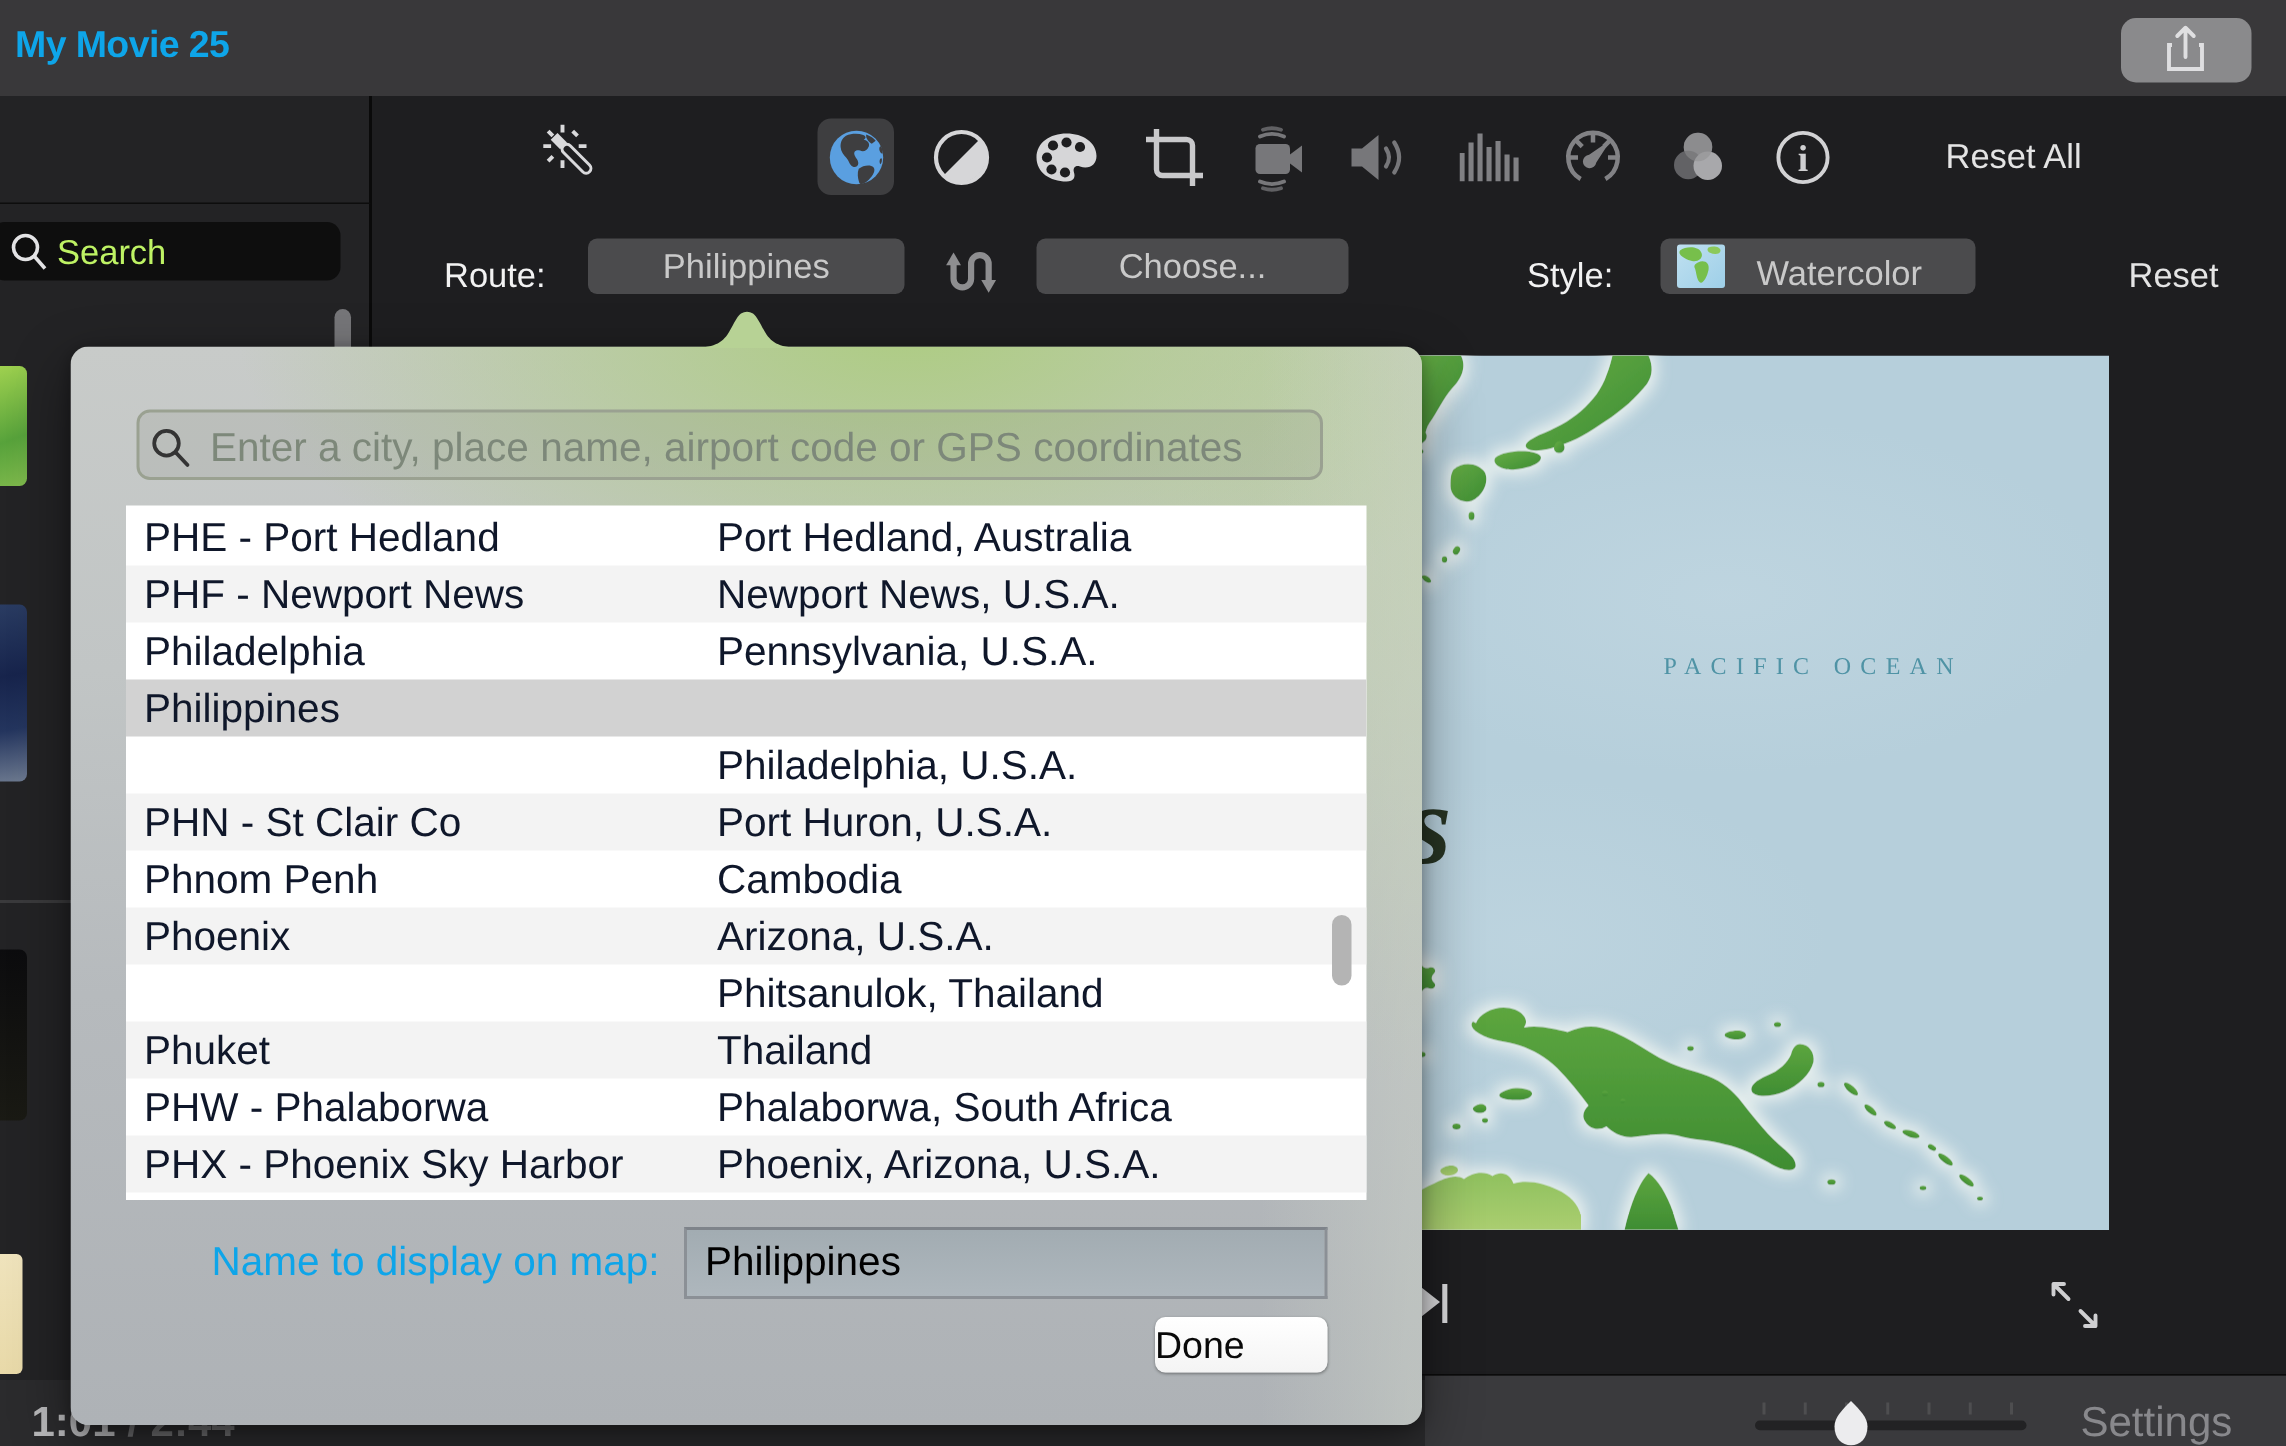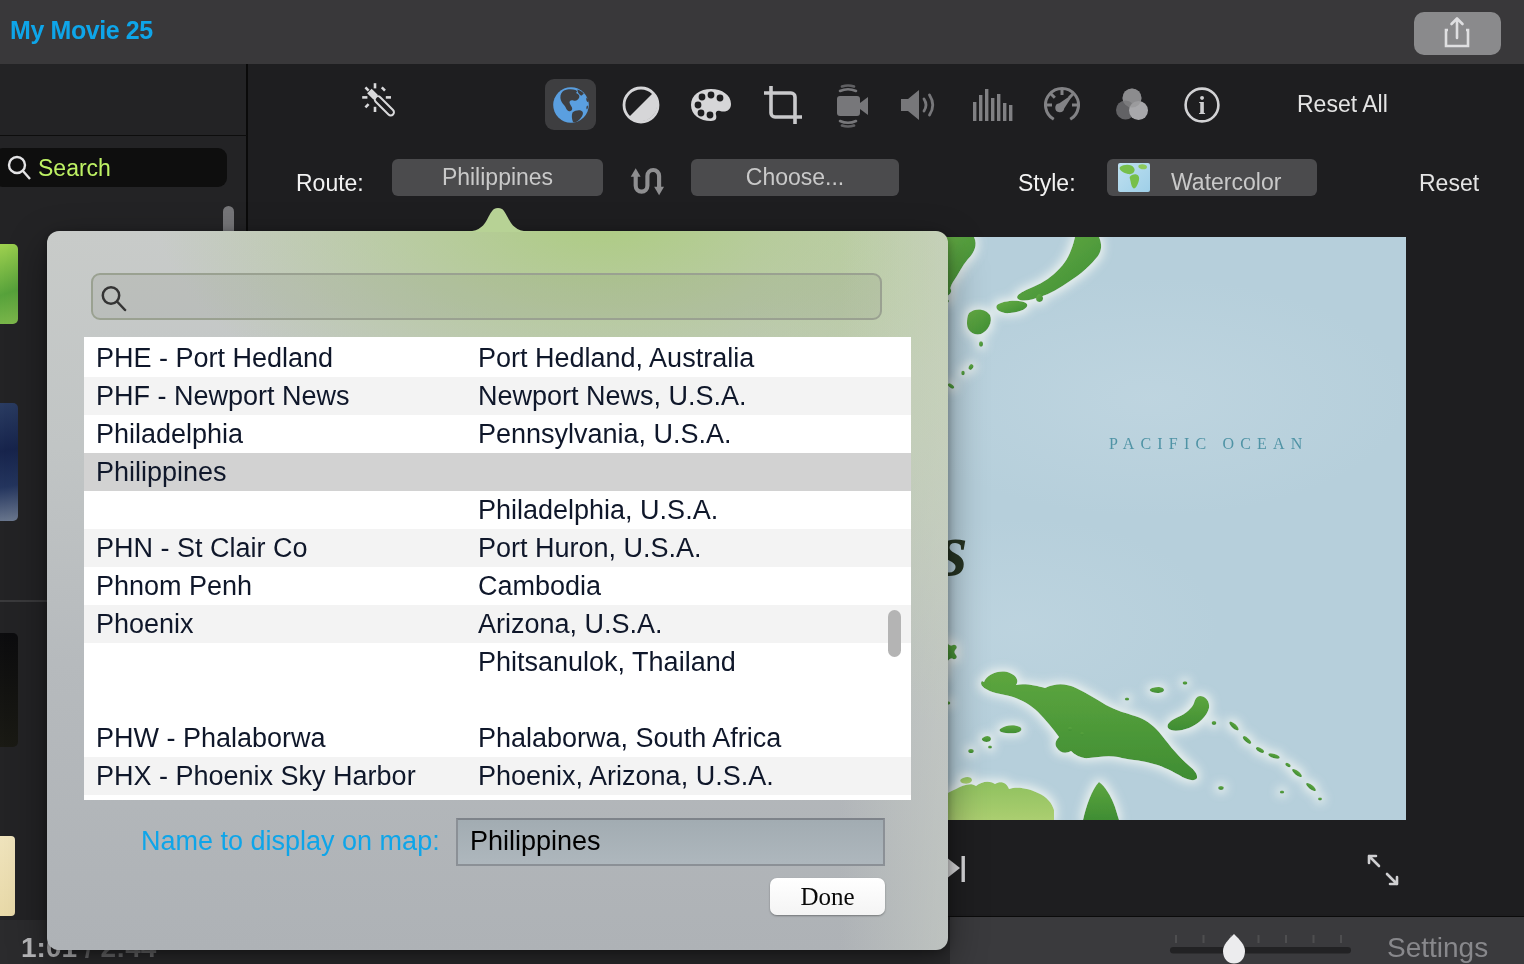--- a/index.html
+++ b/index.html
@@ -76,21 +76,21 @@
   .row .c2 { position:absolute; left:394px; top:4px; }
   .row.alt { background:#f3f3f3; }
   .row.sel { background:#d2d2d2; }
   #popscroll { left:888px; top:610px; width:13px; height:47px; background:#b4b4b4; border-radius:7px; }
   #namelabel { left:141px; top:826px; font-size:27px; color:#0ea5e9; }
   #namefield { left:456px; top:818px; width:429px; height:48px; background:linear-gradient(180deg,#a2acb2,#aeb7bd);
      border:2px solid #8b9096; border-top-color:#7e838a; }
   #nametxt { left:470px; top:826px; font-size:27px; color:#000; }
   #donebtn { left:770px; top:878px; width:115px; height:37px; background:linear-gradient(#ffffff,#f4f4f4);
      border-radius:7px; box-shadow:0 1px 2px rgba(0,0,0,0.35); }
-  #donetxt { width:115px; text-align:center; top:5px; font-size:25px; color:#090909; position:absolute;font-family:Liberation Serif, serif;}
+  #donetxt { width:115px; top:5px; font-size:25px; color:#090909; position:absolute;}
 </style>
 </head>
 <body>
 <div id="stage">
   <div class="abs" id="mainbg"></div>
 
   <div class="abs" id="titlebar"></div>
   <div class="abs" id="title">My Movie 25</div>
   <div class="abs" id="sharebtn">
     <svg width="87" height="43" viewBox="0 0 87 43">
@@ -372,20 +372,21 @@
 
   <div class="abs" id="popover"></div>
   <svg class="abs" style="left:458px;top:206px" width="80" height="26" viewBox="0 0 80 26">
     <path d="M0 26 C16 26 22 24 27 17 C30 12.5 33 5 36 3 Q40 0.8 44 3 C47 5 50 12.5 53 17 C58 24 64 26 80 26 Z" fill="#b7d295"></path>
   </svg>
   <div class="abs" id="popsearch"></div>
   <svg class="abs" style="left:100px;top:285px" width="28" height="28" viewBox="0 0 28 28">
     <circle cx="11" cy="10.5" r="8.2" fill="none" stroke="#343434" stroke-width="2.5"></circle>
     <path d="M17.5 17 L25 25" stroke="#343434" stroke-width="2.5" stroke-linecap="round"></path>
   </svg>
+  <div class="abs" id="popsearchtxt">Enter a city, place name, airport code or GPS coordinates</div>
 
   <div class="abs" id="poplist">
     <div class="row" style="top:2px">
         <span class="c1">PHE - Port Hedland</span>
         <span class="c2">Port Hedland, Australia</span>
       </div>
     <div class="row alt" style="top:40px">
         <span class="c1">PHF - Newport News</span>
         <span class="c2">Newport News, U.S.A.</span>
       </div>
@@ -406,20 +407,24 @@
     <div class="row" style="top:230px">
         <span class="c1">Phnom Penh</span>
         <span class="c2">Cambodia</span>
       </div>
     <div class="row alt" style="top:268px">
         <span class="c1">Phoenix</span>
         <span class="c2">Arizona, U.S.A.</span>
       </div>
     <div class="row" style="top:306px">
         <span class="c2">Phitsanulok, Thailand</span>
+      </div>
+    <div class="row alt" style="top:344px">
+        <span class="c1">Phuket</span>
+        <span class="c2">Thailand</span>
       </div>
     <div class="row" style="top:382px">
         <span class="c1">PHW - Phalaborwa</span>
         <span class="c2">Phalaborwa, South Africa</span>
       </div>
     <div class="row alt" style="top:420px">
         <span class="c1">PHX - Phoenix Sky Harbor</span>
         <span class="c2">Phoenix, Arizona, U.S.A.</span>
       </div>
   </div>

